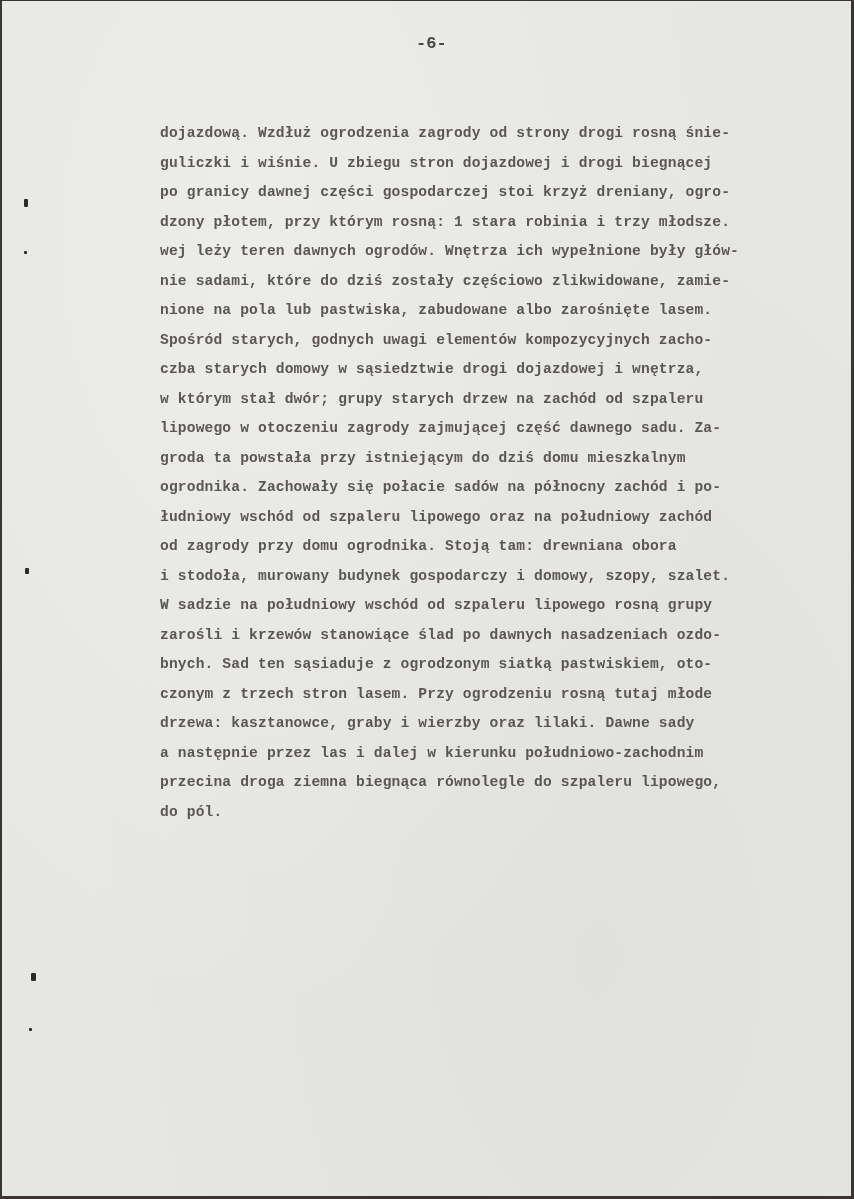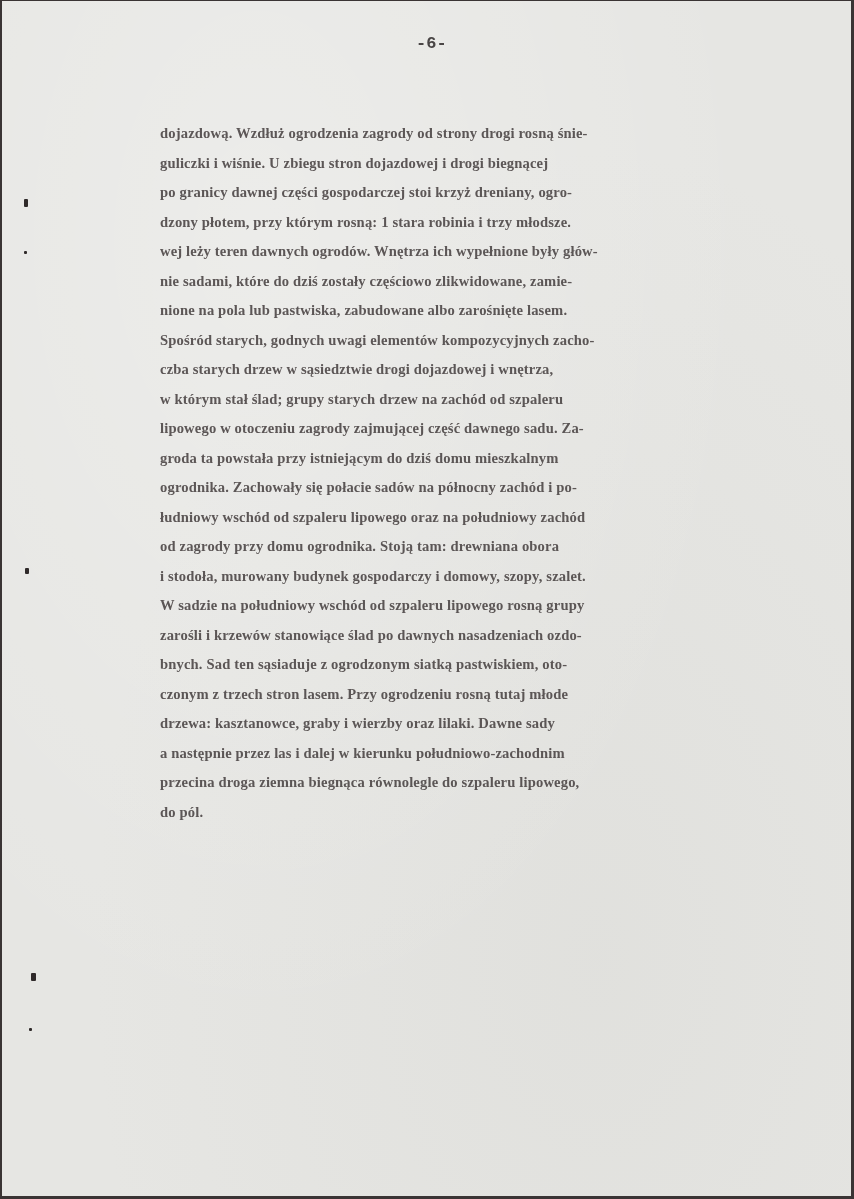--- a/index.html
+++ b/index.html
@@ -34,21 +34,21 @@
     color: #4a4646;
     letter-spacing: 0px;
   }
   .body-text {
     position: absolute;
     left: 158px;
     top: 118px;
     width: 690px;
   }
   .line {
-    font-family: Liberation Serif, serif;
+    font-family: Liberation Mono, monospace;
     font-size: 14.6px;
     font-weight: bold;
     color: #504a4a;
     height: 29.5px;
     line-height: 29.5px;
     white-space: pre;
     letter-spacing: 0.15px;
     opacity: 0.92;
   }
   .line.indent {
@@ -68,22 +68,22 @@
 
   <div class="body-text" id="body-text">
       <div class="line">dojazdową. Wzdłuż ogrodzenia zagrody od strony drogi rosną śnie-</div>
       <div class="line">guliczki i wiśnie. U zbiegu stron dojazdowej i drogi biegnącej</div>
       <div class="line">po granicy dawnej części gospodarczej stoi krzyż dreniany, ogro-</div>
       <div class="line">dzony płotem, przy którym rosną: 1 stara robinia i trzy młodsze.</div>
       <div class="line">wej leży teren dawnych ogrodów. Wnętrza ich wypełnione były głów-</div>
       <div class="line">nie sadami, które do dziś zostały częściowo zlikwidowane, zamie-</div>
       <div class="line">nione na pola lub pastwiska, zabudowane albo zarośnięte lasem.</div>
       <div class="line">Spośród starych, godnych uwagi elementów kompozycyjnych zacho-</div>
-      <div class="line">czba starych drzew w sąsiedztwie drogi dojazdowej i wnętrza,</div>
-      <div class="line">w którym stał ślad; grupy starych drzew na zachód od szpaleru</div>
+      <div class="line">czba starych domowy w sąsiedztwie drogi dojazdowej i wnętrza,</div>
+      <div class="line">w którym stał dwór; grupy starych drzew na zachód od szpaleru</div>
       <div class="line">lipowego w otoczeniu zagrody zajmującej część dawnego sadu. Za-</div>
       <div class="line">groda ta powstała przy istniejącym do dziś domu mieszkalnym</div>
       <div class="line">ogrodnika. Zachowały się połacie sadów na północny zachód i po-</div>
       <div class="line">łudniowy wschód od szpaleru lipowego oraz na południowy zachód</div>
       <div class="line">od zagrody przy domu ogrodnika. Stoją tam: drewniana obora</div>
       <div class="line">i stodoła, murowany budynek gospodarczy i domowy, szopy, szalet.</div>
       <div class="line">W sadzie na południowy wschód od szpaleru lipowego rosną grupy</div>
       <div class="line">zarośli i krzewów stanowiące ślad po dawnych nasadzeniach ozdo-</div>
       <div class="line">bnych. Sad ten sąsiaduje z ogrodzonym siatką pastwiskiem, oto-</div>
       <div class="line">czonym z trzech stron lasem. Przy ogrodzeniu rosną tutaj młode</div>

